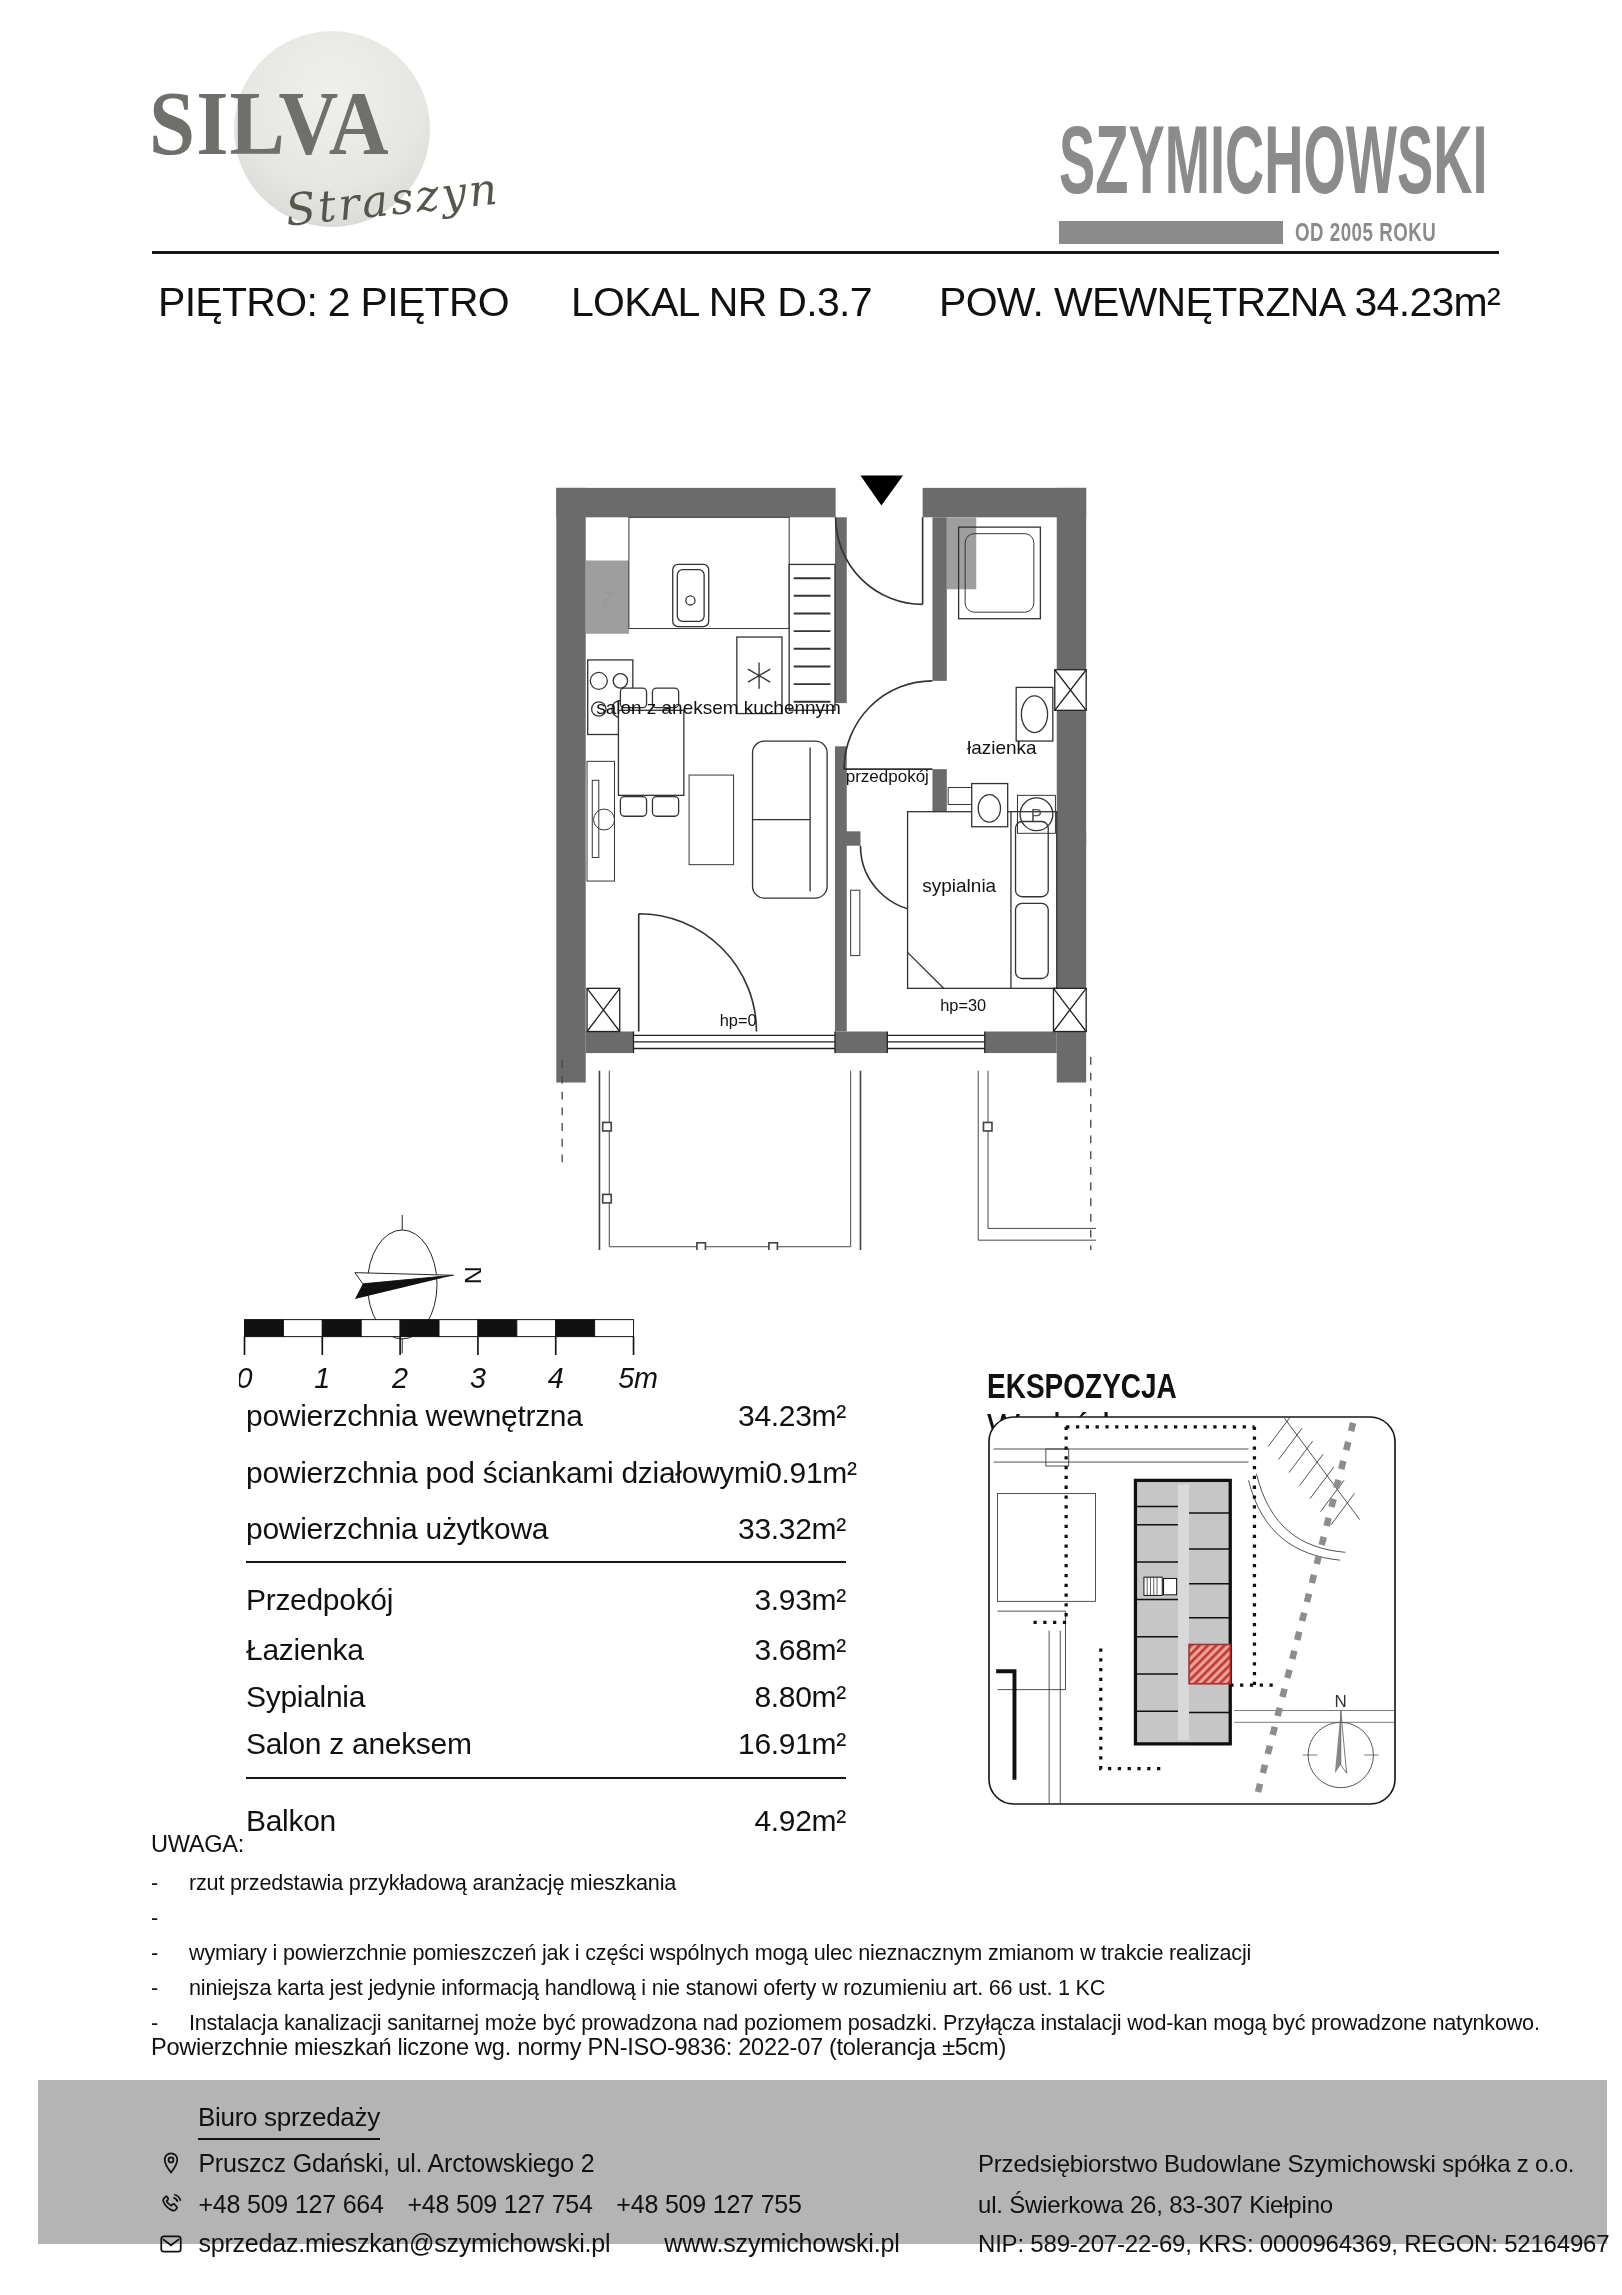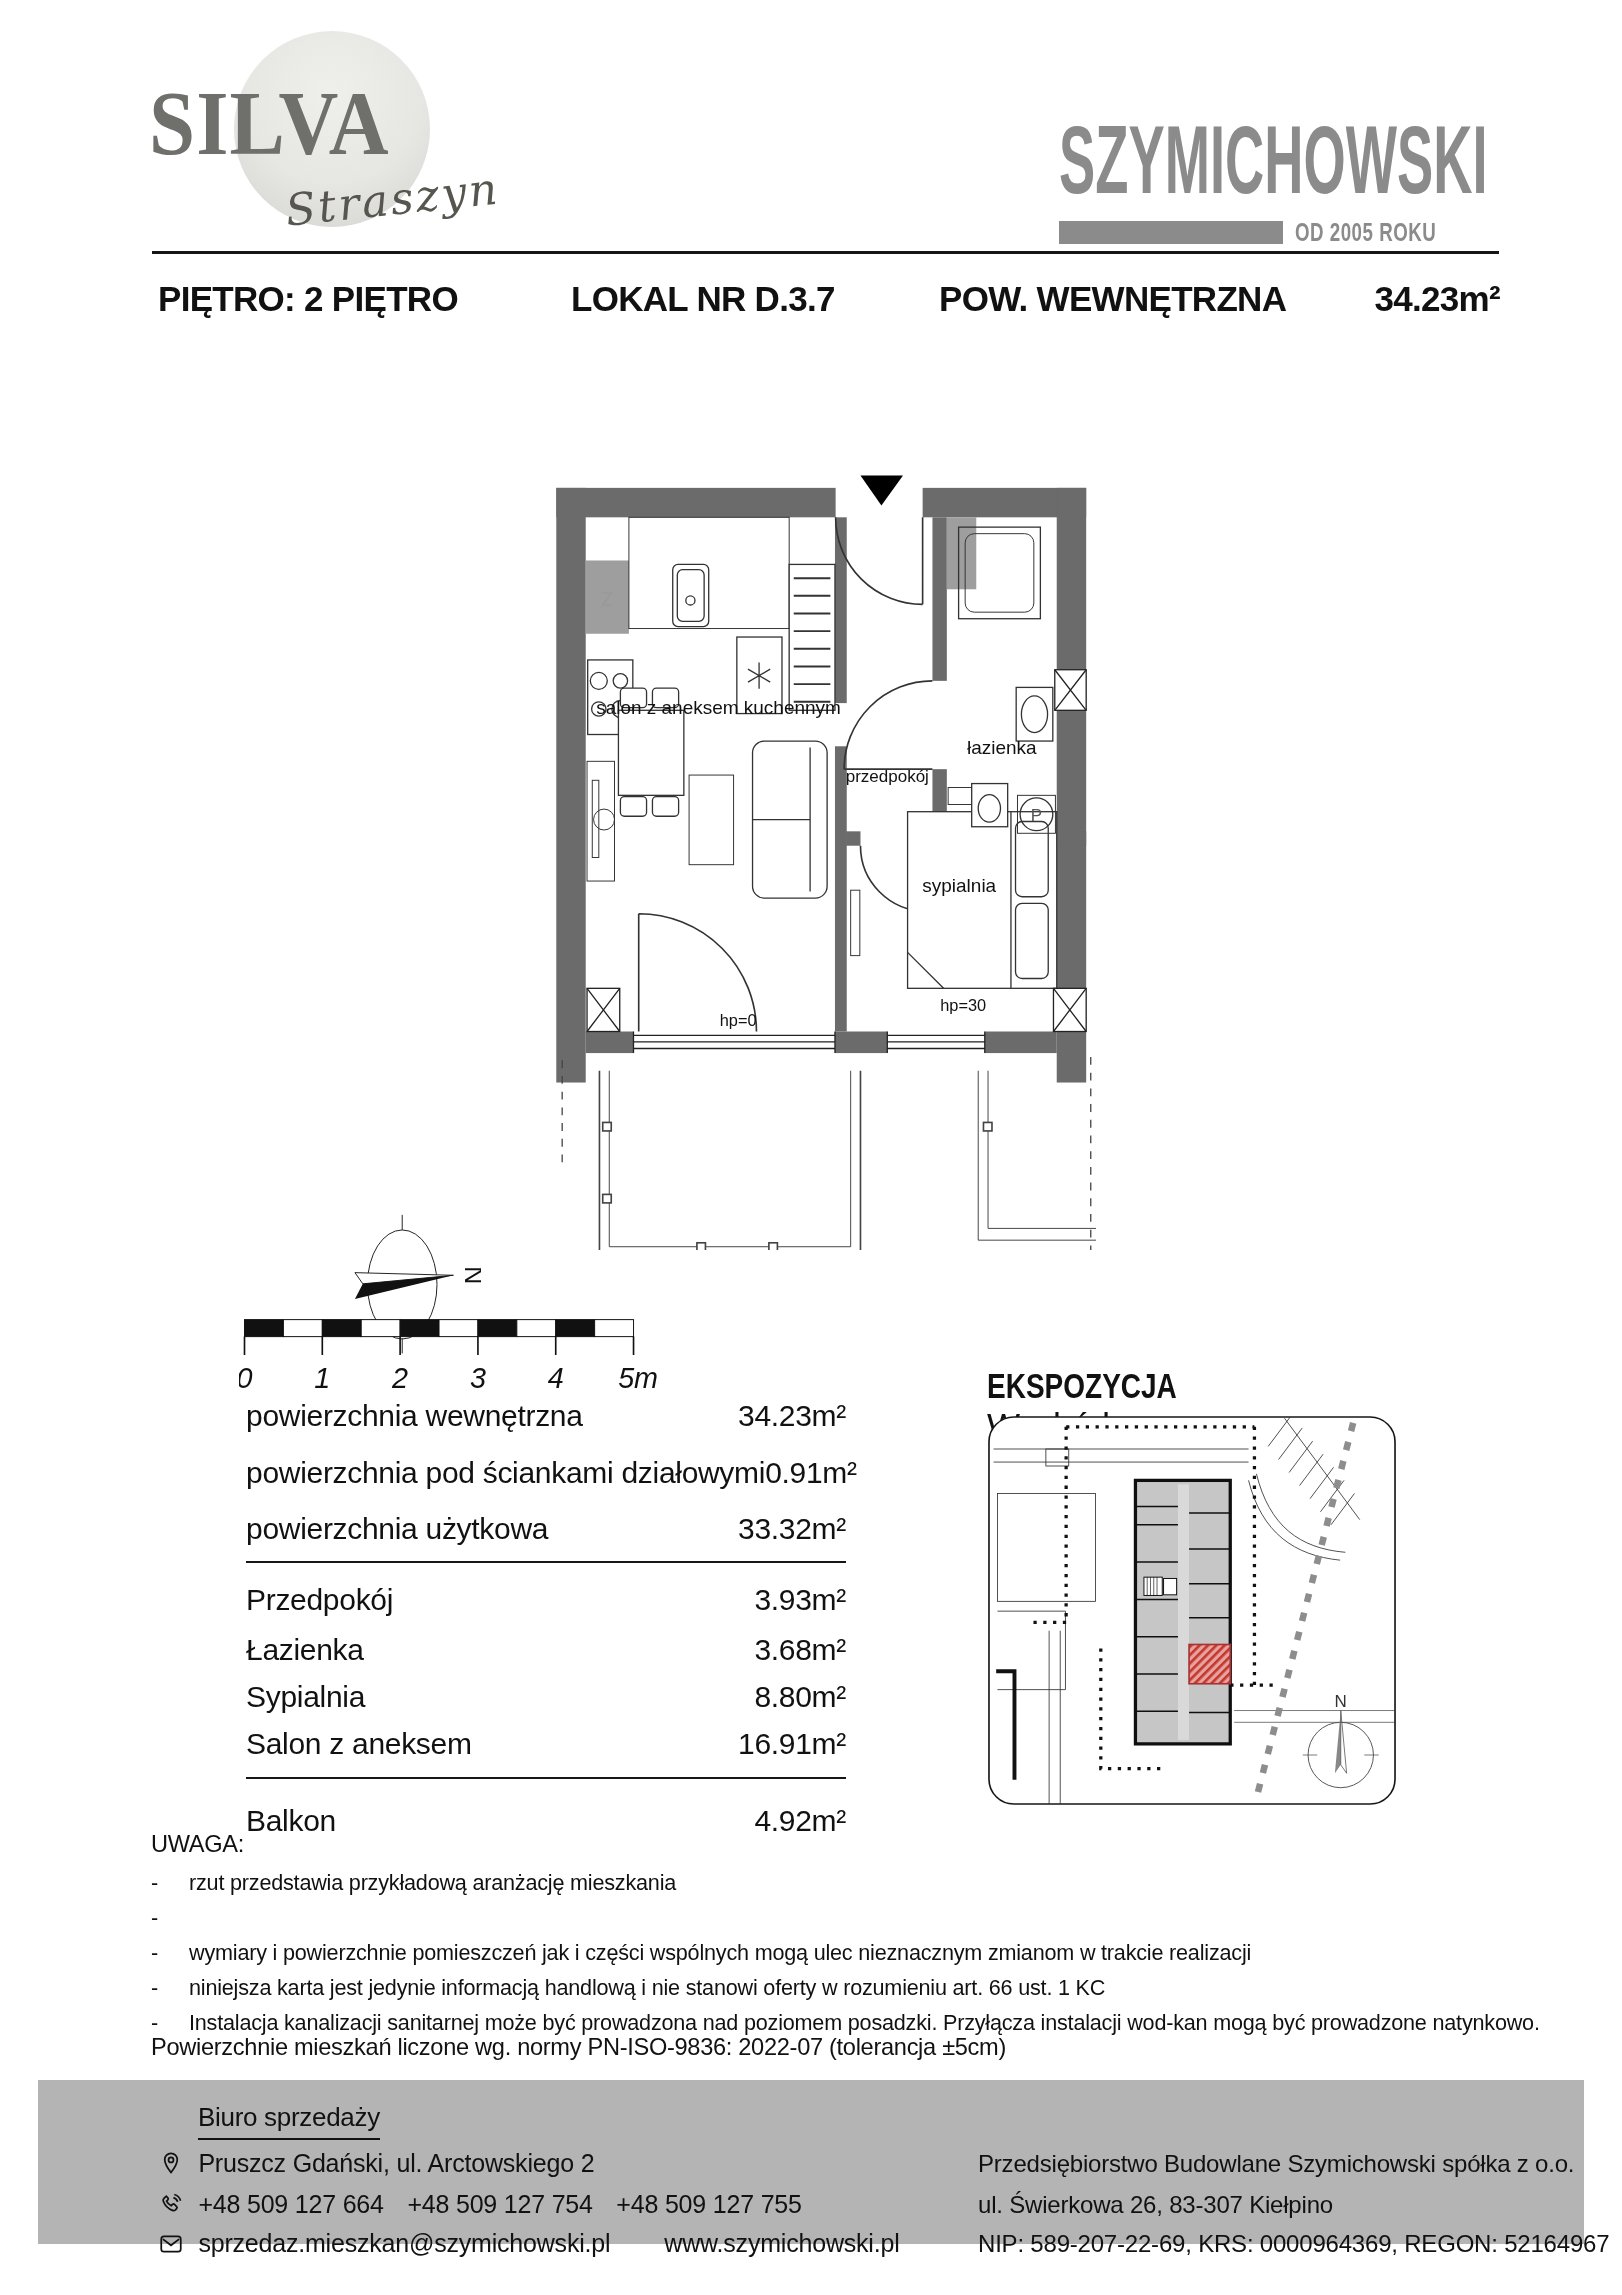--- a/index.html
+++ b/index.html
@@ -16,21 +16,21 @@
   .silva-sub{left:283px;top:185px;font-family:"DejaVu Serif",serif;font-style:italic;
     font-size:44px;color:#56564f;transform:rotate(-6deg);transform-origin:left top;letter-spacing:2.6px;}
   .dev-logo{left:1059px;top:111px;width:432px;}
   .dev-name{font-size:97px;line-height:1;font-weight:700;color:#8b8b8b;letter-spacing:0;
     transform:scaleX(.56);transform-origin:left top;white-space:nowrap;}
   .dev-bar-row{display:flex;align-items:center;margin-top:9.2px;}
   .dev-bar{width:274px;height:23.6px;background:#8b8b8b;margin-right:11.8px;}
   .dev-tag{font-size:26px;font-weight:700;color:#8b8b8b;white-space:nowrap;
     transform:scaleX(.72);transform-origin:left center;letter-spacing:0.7px;}
   .hrule{left:152px;top:251px;width:1347px;height:2.6px;background:#161616;}
-  .title-row{top:279px;height:46px;font-weight:700;font-size:35px;letter-spacing:-0.7px;white-space:nowrap;}
+  .title-row{top:279px;height:46px;font-weight:400;font-size:41px;letter-spacing:-0.7px;white-space:nowrap;}
   .t-floor{left:158px;} .t-unit{left:571px;} .t-area-label{left:939px;} .t-area-value{right:122px;}
 
   
   svg text{font-family:"Liberation Sans","DejaVu Sans",sans-serif;}
   .planbox{left:553px;top:429px;width:543px;height:821px;}
   .compassbox{left:330px;top:1207px;width:151px;height:151px;}
   .scalebox{left:239px;top:1317px;width:419px;height:85px;}
 
   
   .table{left:246px;top:1392px;width:600px;}
@@ -45,21 +45,21 @@
   .sitebox{left:987px;top:1415px;width:410px;height:391px;}
 
   
   .uwaga-h{left:151px;top:1831px;font-size:23.6px;letter-spacing:-0.3px;}
   .uwaga-list{left:151px;top:1865px;width:1466px;}
   .uwaga-li{display:flex;height:35px;align-items:center;font-size:21.6px;letter-spacing:-0.2px;white-space:nowrap;}
   .uwaga-li .dash{width:38px;flex:0 0 38px;}
   .norm{left:151px;top:2034px;font-size:23.6px;letter-spacing:-0.3px;}
 
   
-  .footer{left:38px;top:2080px;width:1546px;height:164px;background:#b4b4b4;}
+  .footer{left:38px;top:2080px;width:1546px;height:164px;background:#b4b4b4;padding-left:23px;}
   .f-head{position:absolute;left:160px;top:22px;font-size:26px;border-bottom:2px solid #111;padding-bottom:5.2px;letter-spacing:-0.3px;}
   .f-row{position:absolute;left:120px;display:flex;align-items:center;height:29px;font-size:25px;letter-spacing:-0.2px;white-space:nowrap;}
   .f-row .ficon{width:26px;height:26px;flex:0 0 26px;margin-right:14.4px;}
   .f-r1{top:69px;} .f-r2{top:110px;} .f-r3{top:149px;}
   .f-phone{margin-right:23.6px;}
   .f-web{margin-left:54px;}
   .f-col2{position:absolute;left:940px;font-size:24px;letter-spacing:-0.2px;white-space:nowrap;height:29px;display:flex;align-items:center;}
 </style>
 </head>
 <body>

